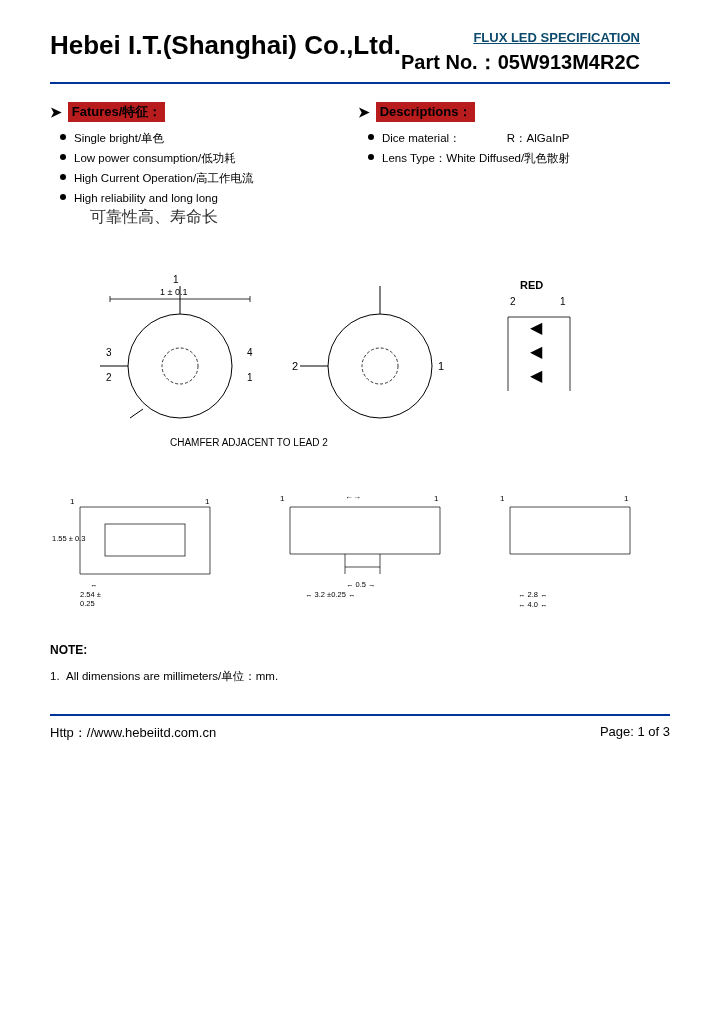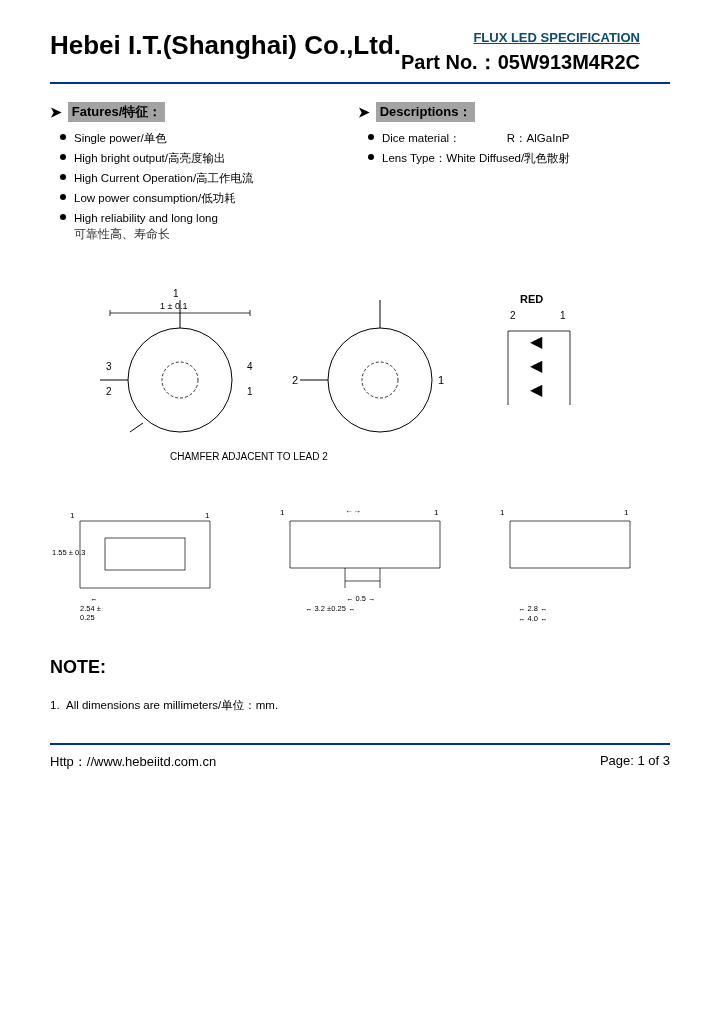--- a/index.html
+++ b/index.html
@@ -63,21 +63,21 @@
     }
     .arrow-symbol {
       font-size: 14px;
       font-weight: bold;
       margin-right: 6px;
       color: #000;
     }
     .section-label {
       font-size: 13px;
       font-weight: bold;
-      background: #a3a3a3;
+      background: #b91c1c;
       padding: 1px 4px;
     }
     
     .two-col {
       display: flex;
       gap: 20px;
     }
     .col-left {
       width: 48%;
     }
@@ -103,23 +103,23 @@
       border-radius: 50%;
       margin-right: 8px;
       margin-top: 4px;
       flex-shrink: 0;
     }
     .bullet-content {
       line-height: 1.4;
     }
     .sub-text {
       display: block;
-      font-size: 12px;
+      font-size: 16px;
       color: #333;
-      margin-left: 0;
+      margin-left: 16px;
     }
     
     .desc-sub {
       margin-left: 20px;
       font-size: 11.5px;
       margin-bottom: 16px;
       padding-left: 23px;
     }
     
     .diagram-area {
@@ -138,22 +138,22 @@
       min-height: 120px;
       position: relative;
     }
     
     .notes-section {
       margin-top: 20px;
       font-size: 11.5px;
     }
     .notes-title {
       font-weight: bold;
-      font-size: 18px;
-      margin-bottom: 20px;
+      font-size: 12px;
+      margin-bottom: 12px;
     }
     .notes-list {
       list-style: none;
       padding-left: 0;
     }
     .notes-list li {
       margin-bottom: 3px;
       padding-left: 20px;
       text-indent: -20px;
     }
@@ -190,33 +190,29 @@
 
     <div class="col-left">
       <div class="section">
         <div class="section-title">
           <span class="arrow-symbol">➤</span>
           <span class="section-label">Fatures/特征：</span>
         </div>
         <ul class="bullet-list">
           <li>
             <span class="bullet-dot"></span>
-            <span class="bullet-content">Single power/单色</span>
-          </li>
-          <li>
-            <span class="bullet-dot"></span>
-            <span class="bullet-content">High bright output/高亮度输出</span>
+            <span class="bullet-content">Single bright/单色</span>
+          </li>
+          <li>
+            <span class="bullet-dot"></span>
+            <span class="bullet-content">Low power consumption/低功耗</span>
           </li>
           <li>
             <span class="bullet-dot"></span>
             <span class="bullet-content">High Current Operation/高工作电流</span>
-          </li>
-          <li>
-            <span class="bullet-dot"></span>
-            <span class="bullet-content">Low power consumption/低功耗</span>
           </li>
           <li>
             <span class="bullet-dot"></span>
             <span class="bullet-content">
               <span>High reliability and long long</span>
               <span class="sub-text">可靠性高、寿命长</span>
             </span>
           </li>
         </ul>
       </div>

